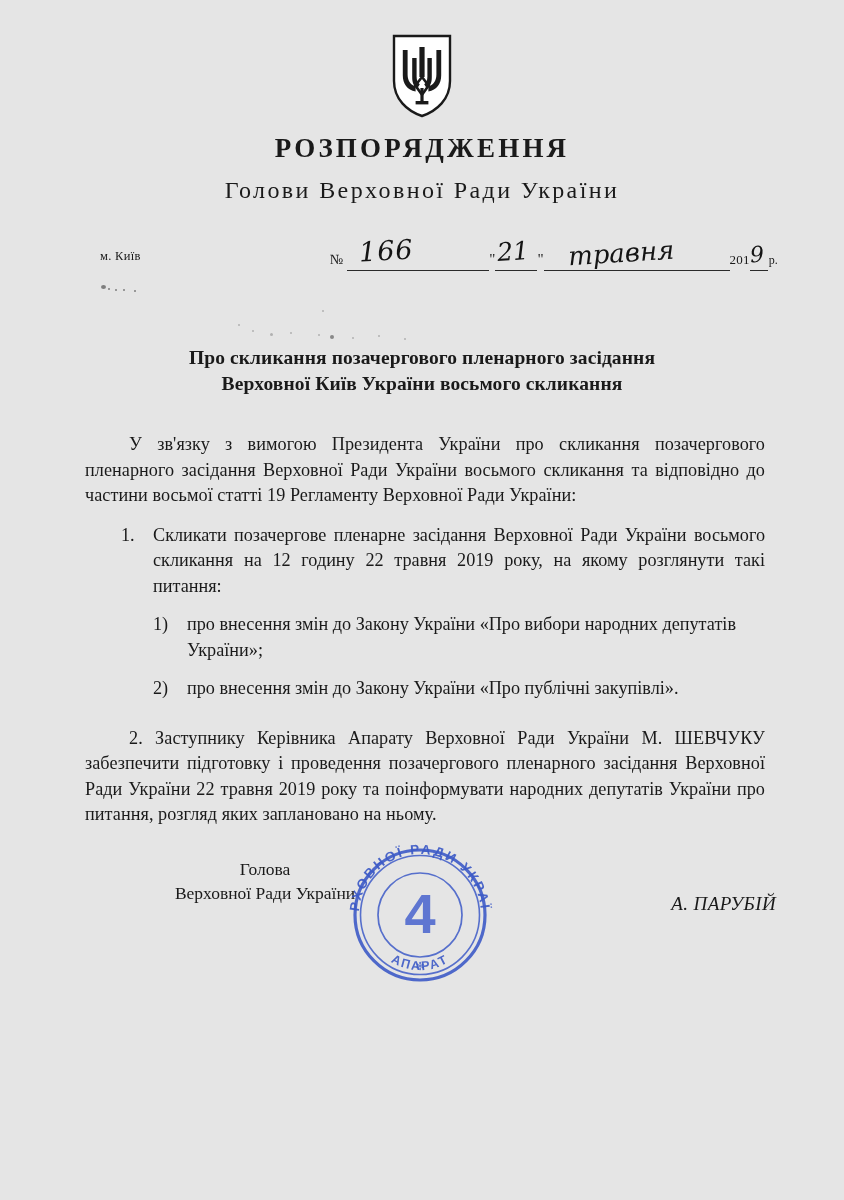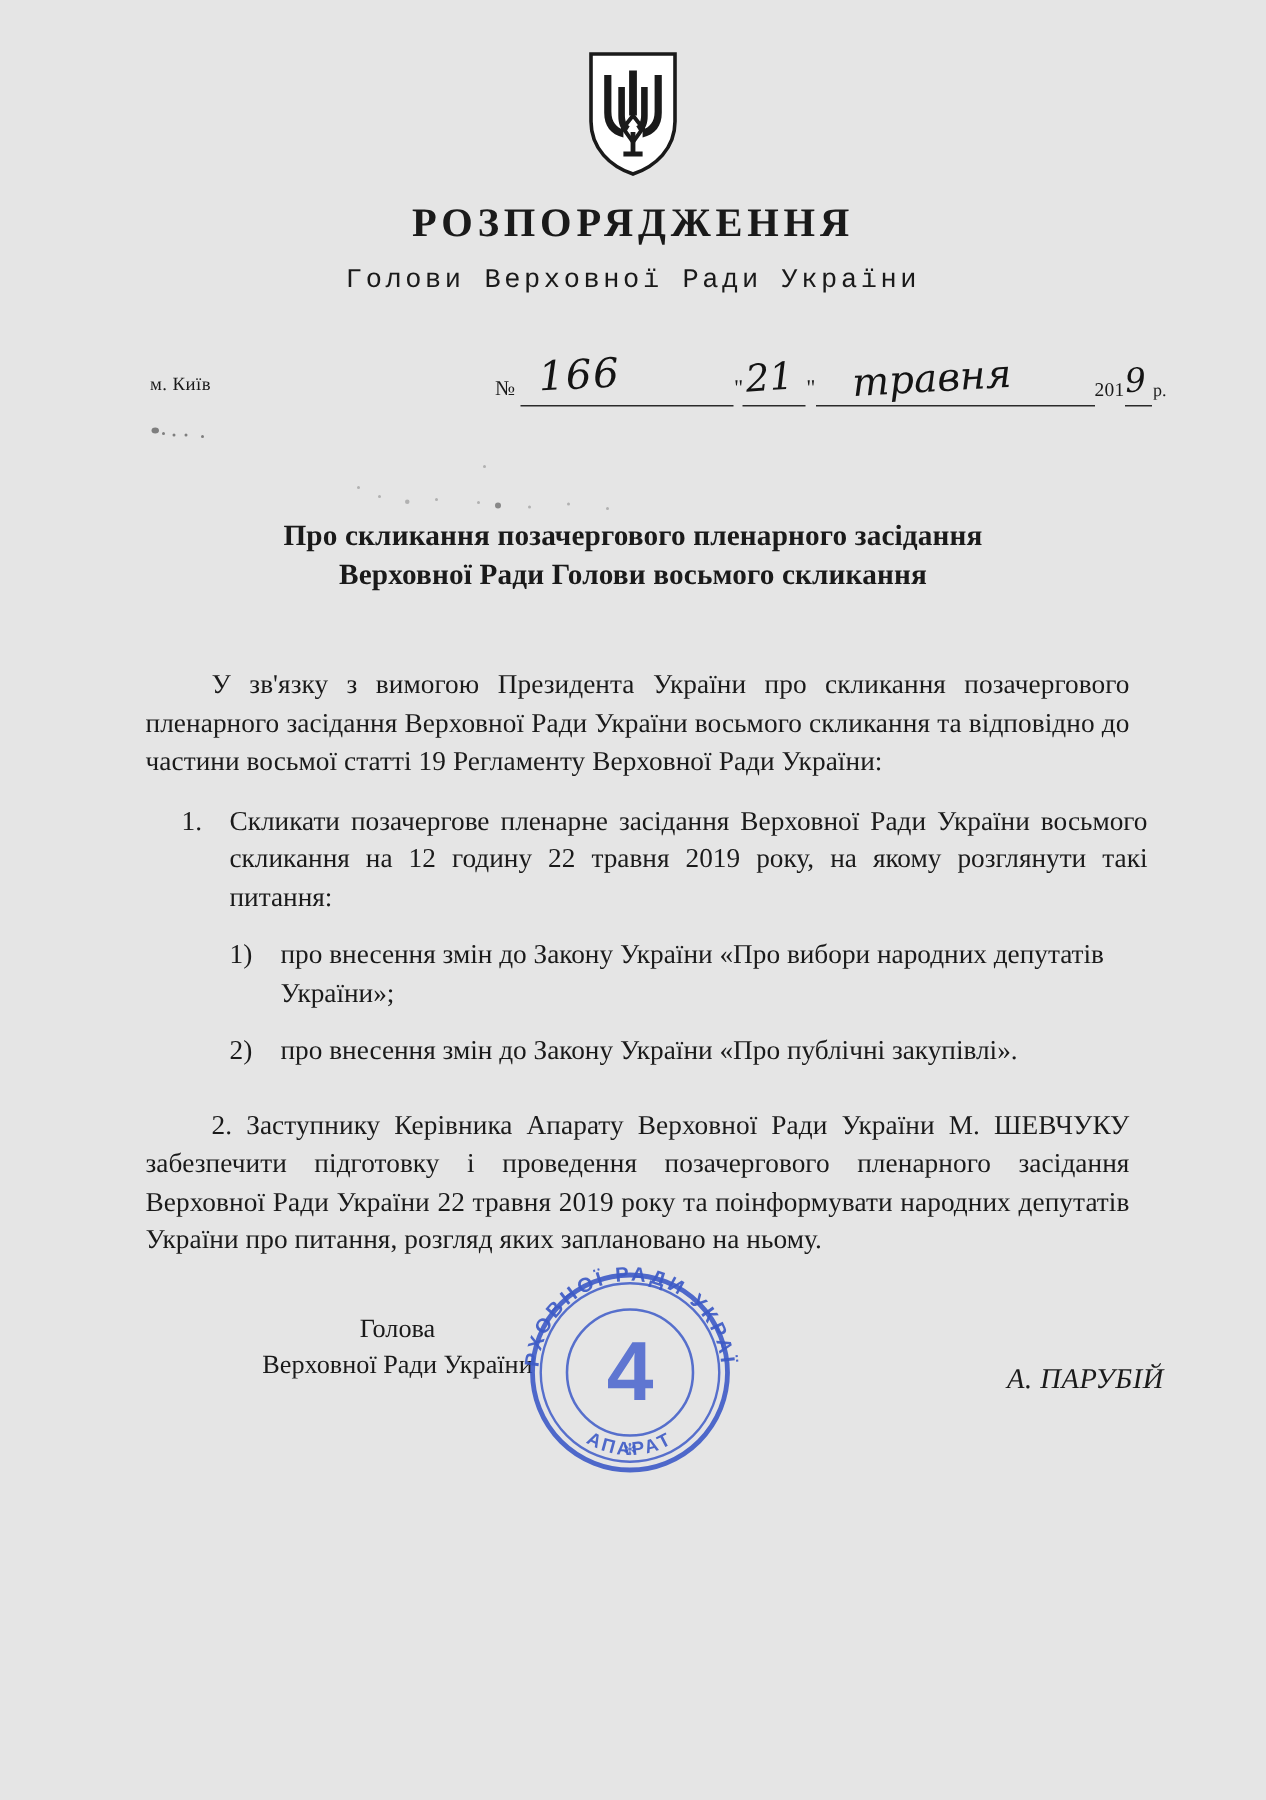--- a/index.html
+++ b/index.html
@@ -50,23 +50,22 @@
     font-weight: bold;
     letter-spacing: 3.2px;
     font-family: "Liberation Serif", "DejaVu Serif", serif;
   }
   .doc-subtitle {
     position: absolute;
     top: 177px;
     left: 0;
     width: 844px;
     text-align: center;
-    font-size: 18px;
+    font-size: 24px;
     letter-spacing: 2.4px;
-    font-family: Liberation Mono, monospace;
   }
 
   
   .meta-row {
     position: absolute;
     top: 240px;
     left: 0;
     width: 724px;
     height: 40px;
   }
@@ -142,21 +141,21 @@
   .body {
     position: absolute;
     top: 432px;
     left: 85px;
     width: 680px;
   }
   .para {
     text-align: justify;
     font-size: 18.2px;
     line-height: 25.5px;
-    margin: 12px;
+    margin: 0;
     letter-spacing: .05px;
   }
   .para.indent { text-indent: 44px; }
   .para-2 { margin-top: 24px; }
 
   .list-1 {
     margin: 14px 0 0 0;
     padding: 0;
     list-style: none;
   }
@@ -193,21 +192,20 @@
     top: 0;
   }
 
   
   .sign {
     position: absolute;
     top: 857px;
     left: 0;
     width: 844px;
     height: 70px;
-    margin-top: 16px;
   }
   .sign-role {
     position: absolute;
     left: 140px;
     top: 0;
     width: 250px;
     text-align: center;
     font-size: 17.5px;
     line-height: 24px;
   }
@@ -316,21 +314,21 @@
     <i class="noise" style="left:318px; top:334px; width:2px; height:2px;"></i>
     <i class="noise" style="left:322px; top:310px; width:2px; height:2px;"></i>
     <i class="noise" style="left:330px; top:335px; width:4px; height:4px; opacity:.5;"></i>
     <i class="noise" style="left:352px; top:337px; width:2px; height:2px;"></i>
     <i class="noise" style="left:378px; top:335px; width:2px; height:2px;"></i>
     <i class="noise" style="left:404px; top:338px; width:2px; height:2px;"></i>
   </div>
 
   <div class="subject">
     <div>Про скликання позачергового пленарного засідання</div>
-    <div>Верховної Ради Голови восьмого скликання</div>
+    <div>Верховної Київ України восьмого скликання</div>
   </div>
 
   <div class="body">
 
     <p class="para indent">У зв'язку з вимогою Президента України про скликання позачергового пленарного засідання Верховної Ради України восьмого скликання та відповідно до частини восьмої статті 19 Регламенту Верховної Ради України:</p>
 
     <ol class="list-1">
       <li class="li-1">
         <span class="mark">1.</span>
         <span>Скликати позачергове пленарне засідання Верховної Ради України восьмого скликання на 12 годину 22 травня 2019 року, на якому розглянути такі питання:</span>

